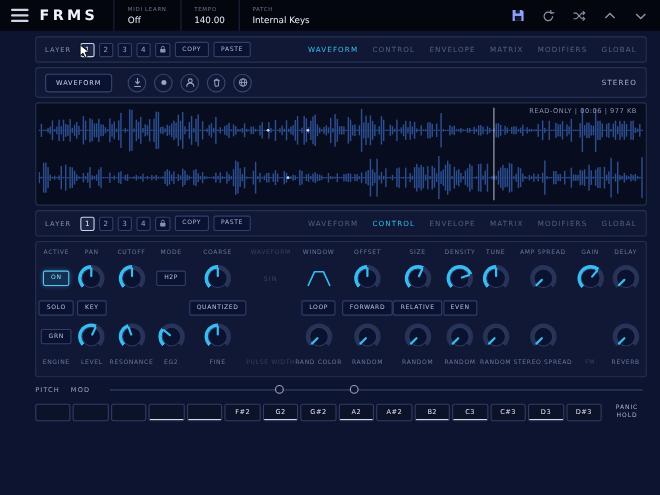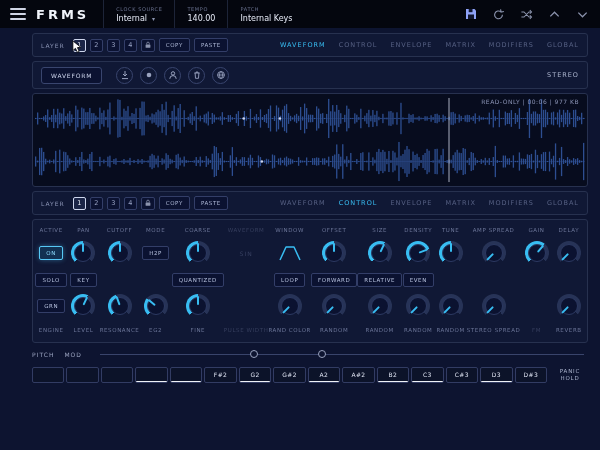--- a/index.html
+++ b/index.html
@@ -83,22 +83,22 @@
 
   <header class="topbar">
     <div class="hamburger">
         <span></span>
         <span></span>
         <span></span>
       </div>
     <div class="logo">FRMS</div>
     <div class="tb-fields" id="tb-fields">
         <div class="tbf">
-          <div class="tbl">CLOCK SOURCE</div>
-          <div class="tbv">Internal<span class="chev">▾</span></div>
+          <div class="tbl">MIDI LEARN</div>
+          <div class="tbv">Off</div>
         </div>
         <div class="tbf">
           <div class="tbl">TEMPO</div>
           <div class="tbv">140.00</div>
         </div>
         <div class="tbf">
           <div class="tbl">PATCH</div>
           <div class="tbv">Internal Keys</div>
         </div>
       </div>

